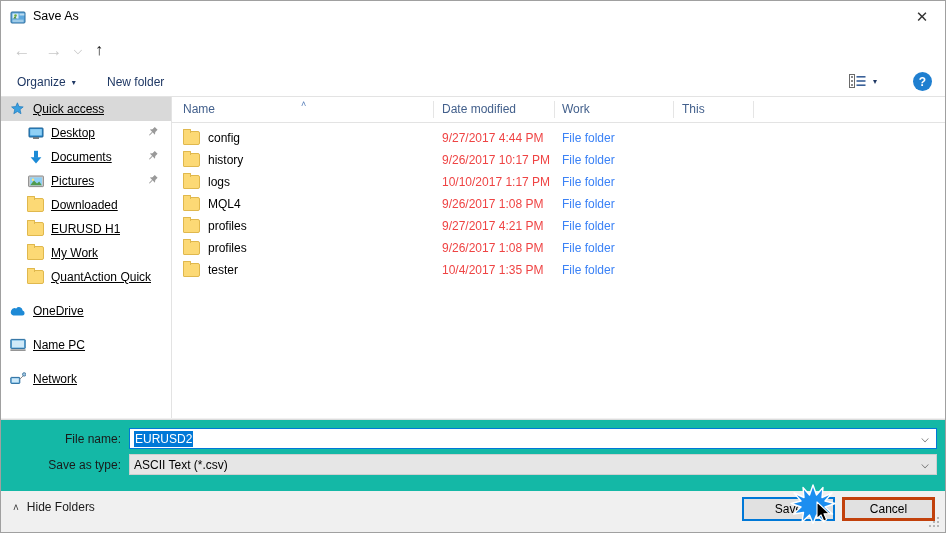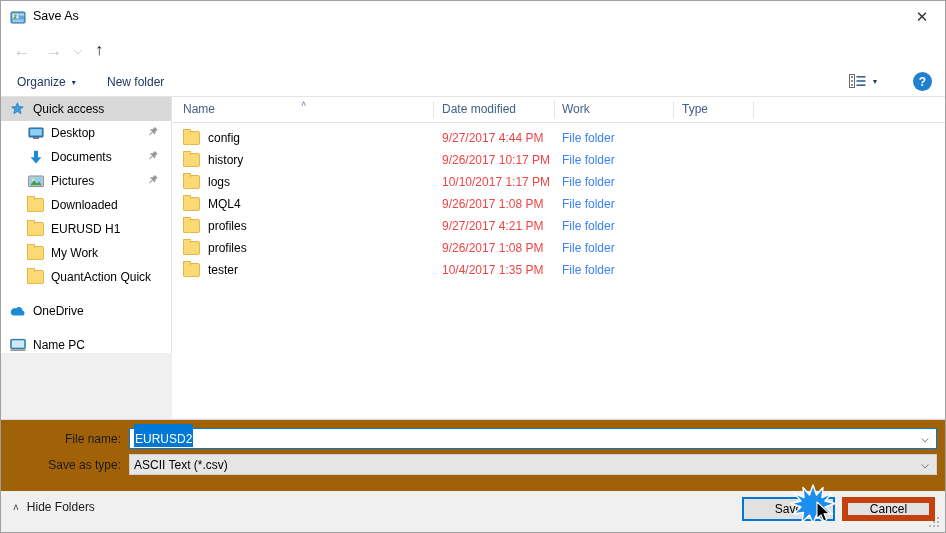--- a/index.html
+++ b/index.html
@@ -45,21 +45,21 @@
   .tb-item{position:absolute;top:6px;font-size:12px;color:#1f3864;display:flex;align-items:center;height:18px;}
   .tb-organize{left:16px;}
   .tb-newfolder{left:106px;}
   .tb-caret{margin-left:6px;font-size:8px;color:#1f3864;}
   .tb-view{position:absolute;left:848px;top:7px;display:flex;align-items:center;}
   .view-glyph{width:16px;height:14px;position:relative;}
   .view-caret{margin-left:8px;font-size:8px;color:#1f3864;}
   .help-btn{position:absolute;left:912px;top:5px;width:19px;height:19px;border-radius:50%;background:#1f7fd0;color:#fff;font-size:12px;font-weight:bold;display:flex;align-items:center;justify-content:center;}
 
   
-  .sidebar{position:absolute;left:0;top:96px;width:170px;height:256px;background:#ffffff;border-right:1px solid #e3e3e3;overflow:hidden;}
+  .sidebar{position:absolute;left:0;top:96px;width:170px;height:321px;background:#ffffff;border-right:1px solid #e3e3e3;overflow:hidden;text-decoration:underline;}
   .sb-row{position:relative;height:24px;display:flex;align-items:center;font-size:12px;color:#000;padding-left:8px;box-sizing:border-box;}
   .sb-row.sel{background:#d9d9d9;}
   .sb-indent{padding-left:26px;}
   .sb-icon{width:17px;height:16px;margin-right:7px;display:flex;align-items:center;justify-content:center;flex:0 0 auto;}
   .sb-label{white-space:nowrap;overflow:hidden;}
   .sb-pin{position:absolute;right:14px;top:5px;font-size:11px;color:#9a9a9a;transform:rotate(45deg);}
   .sb-gap{height:10px;}
   .folder-ic{width:15px;height:12px;background:#fcd975;border:1px solid #e0b84d;border-radius:1px 2px 2px 1px;position:relative;}
   .folder-ic:after{content:"";position:absolute;left:-1px;top:-3px;width:6px;height:3px;background:#fcd975;border:1px solid #e0b84d;border-bottom:none;border-radius:1px 1px 0 0;}
 
@@ -69,36 +69,36 @@
   .col-div{position:absolute;top:4px;width:1px;height:17px;background:#e5e5e5;}
   .sort-caret{position:absolute;top:-3px;font-size:9px;color:#5b82bb;}
   .row{position:relative;height:22px;display:flex;align-items:center;font-size:12px;color:#000;}
   .cell-name{position:absolute;left:11px;display:flex;align-items:center;}
   .cell-name .folder-ic{margin-right:8px;}
   .cell-date{position:absolute;left:270px;color:#ef4444;white-space:nowrap;}
   .cell-type{position:absolute;left:390px;color:#3b82f6;white-space:nowrap;}
   .cell-size{position:absolute;left:510px;color:#3a3a3a;}
 
   
-  .formarea{position:absolute;left:0;top:418px;width:944px;height:72px;background:#a16207;border-top:1px solid #dcdcdc;}
+  .formarea{position:absolute;left:0;top:418px;width:944px;height:72px;background:#14b8a6;border-top:1px solid #dcdcdc;}
   .form-label{position:absolute;font-size:12px;color:#1a1a1a;text-align:right;width:110px;}
   .lbl-name{left:10px;top:12px;}
   .lbl-type{left:10px;top:38px;}
   .combo{position:absolute;left:128px;height:21px;box-sizing:border-box;display:flex;align-items:center;}
   .combo-name{top:8px;width:808px;background:#fff;border:1px solid #0078d7;}
   .combo-type{top:34px;width:808px;background:#e6e6e6;border:1px solid #cfcfcf;}
   .combo-val{padding-left:4px;font-size:12px;color:#000;flex:1;}
-  .combo-val .sel-text{background:#0078d7;color:#fff;padding:8px 1px 1px 1px;}
+  .combo-val .sel-text{background:#0078d7;color:#fff;padding:1px 1px 1px 1px;}
   .combo-caret{width:22px;display:flex;align-items:center;justify-content:center;font-size:10px;color:#444;}
 
   
   .footer{position:absolute;left:0;top:490px;width:944px;height:41px;background:#f0f0f0;}
   .hide-folders{position:absolute;left:12px;top:9px;display:flex;align-items:center;font-size:12px;color:#1a1a1a;}
   .hf-caret{font-size:10px;color:#333;margin-right:8px;}
-  .btn{position:absolute;top:6px;height:24px;box-sizing:border-box;display:flex;align-items:center;justify-content:center;font-size:12px;color:#000;background:#e1e1e1;border:6px solid #c2410c;}
+  .btn{position:absolute;top:6px;height:24px;box-sizing:border-box;display:flex;align-items:center;justify-content:center;font-size:12px;color:#000;background:#e1e1e1;border:3px solid #c2410c;}
   .btn-save{left:741px;width:93px;background:#e1e1e1;border:2px solid #0078d7;}
   .btn-cancel{left:841px;width:93px;}
   .grip{position:absolute;right:5px;bottom:4px;width:11px;height:11px;}
   .grip i{position:absolute;width:2px;height:2px;background:#b5b5b5;}
 
   
   .burst{position:absolute;left:789px;top:483px;width:46px;height:40px;pointer-events:none;}
   .cursor{position:absolute;left:815px;top:500px;width:16px;height:24px;pointer-events:none;}
 </style>
 </head>
@@ -323,21 +323,21 @@
       <div class="col-div" style="left:261px"></div>
       <div class="col" style="left:270px">
         <span>Date modified</span>
       </div>
       <div class="col-div" style="left:382px"></div>
       <div class="col" style="left:390px">
         <span>Work</span>
       </div>
       <div class="col-div" style="left:501px"></div>
       <div class="col" style="left:510px">
-        <span>Type</span>
+        <span>This</span>
       </div>
       <div class="col-div" style="left:581px"></div>
     </div>
 
     <div style="padding-top:4px">
       <div class="row">
         <span class="cell-name">
             <span class="folder-ic"></span>
             <span>config</span>
           </span>

